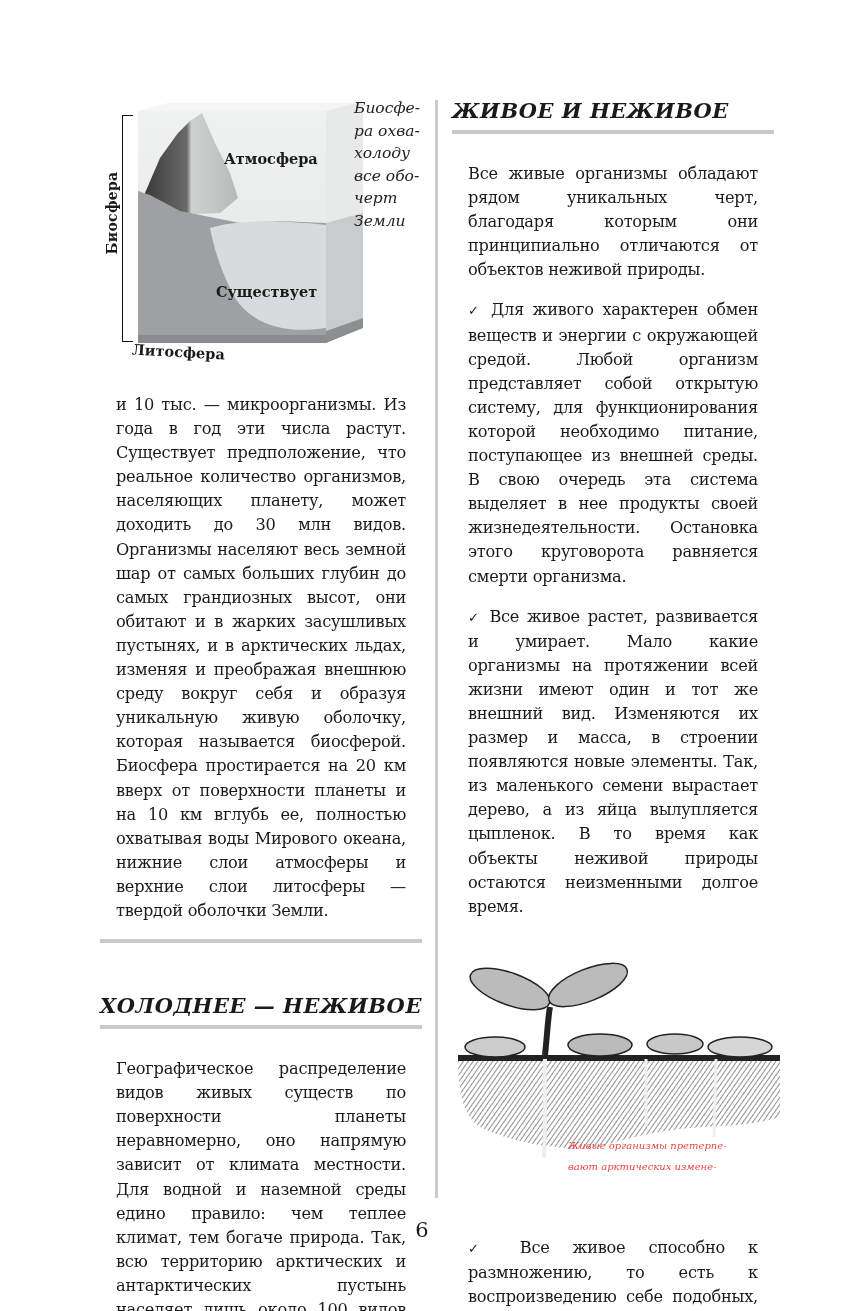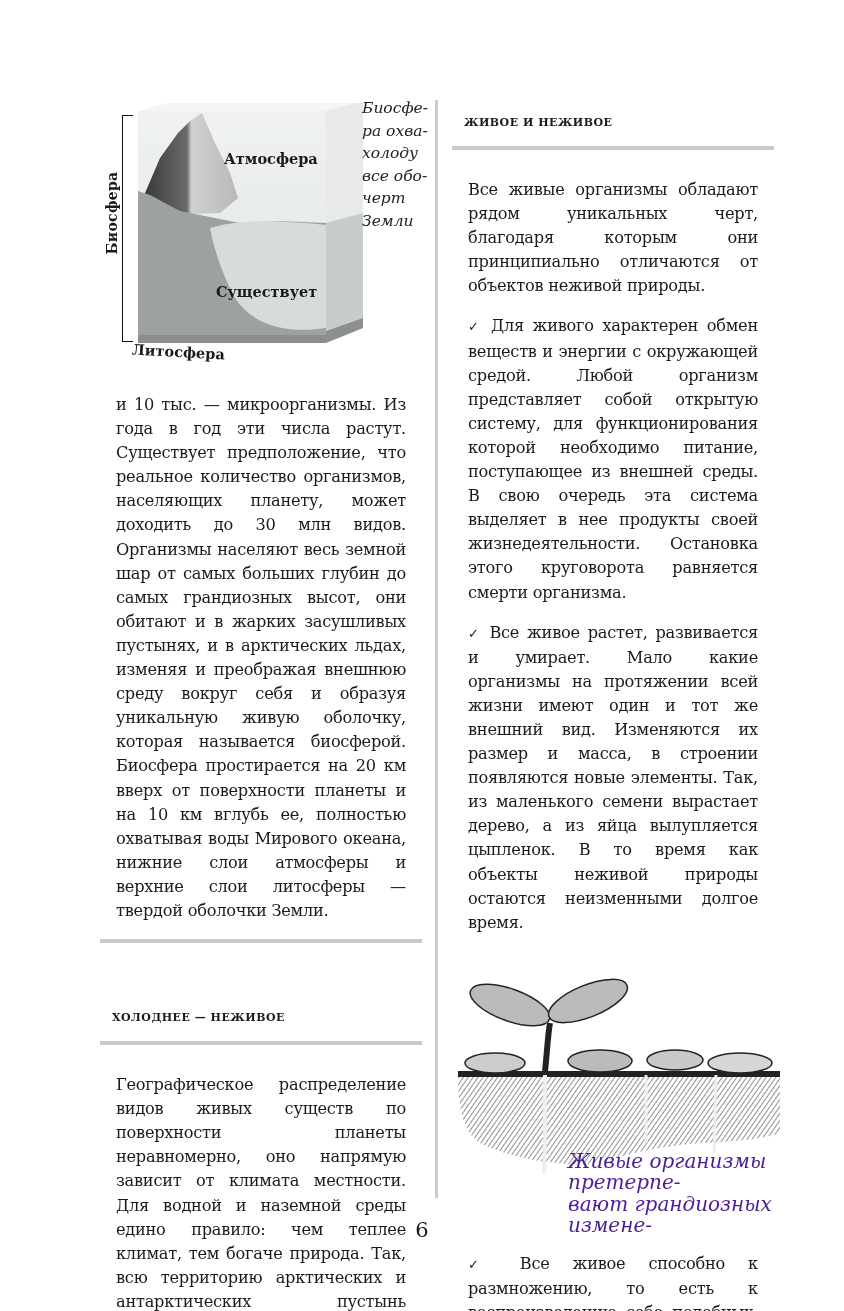--- a/index.html
+++ b/index.html
@@ -3,39 +3,39 @@
 <meta charset="utf-8">
 <style>
   html, body { margin: 0; padding: 0; background: #ffffff; }
   body { width: 844px; height: 1311px; position: relative; overflow: hidden;
          font-family: "DejaVu Serif", "Liberation Serif", serif; color: #1a1a1a; }
   .col { position: absolute; }
   .left { left: 100px; top: 95px; width: 322px; }
   .right { left: 452px; top: 95px; width: 322px; }
   .vdiv { position: absolute; left: 435px; top: 100px; width: 3px; height: 1098px; background: #c9cccc; }
   p.body { margin: 16px; font-size: 16.2px; line-height: 24.1px; text-align: justify; hyphens: manual; letter-spacing: -0.25px; }
-  .heading { font-size: 11px; letter-spacing: 0.5px; margin: 12px; line-height: 22px; }
+  .heading { font-size: 21px; letter-spacing: 0.5px; margin: 0; line-height: 22px; font-style: italic; }
   .rule { height: 4px; background: #c7caca; margin-top: 8px; }
   .check { font-family: "DejaVu Sans", sans-serif; font-size: 13px; }
   b { font-weight: normal; }
 
   
   .fig1 { position: relative; width: 322px; height: 282px; }
   .cube { position: absolute; left: 30px; top: 8px; width: 245px; height: 250px; }
   .fig1-caption { position: absolute; left: 254px; top: 2px; width: 70px; font-style: italic;
-                  font-size: 15.5px; line-height: 22.5px; color: #222; margin-left: 8px; }
+                  font-size: 15.5px; line-height: 22.5px; color: #222; }
   .bio-bracket { position: absolute; left: 22px; top: 20px; width: 10px; height: 225px;
                  border-left: 1.5px solid #111; border-top: 1.5px solid #111; border-bottom: 1.5px solid #111; }
   .bio-label { position: absolute; left: -30px; top: 110px; transform: rotate(-90deg); font-weight: bold;
                font-size: 14px; letter-spacing: 0.3px; }
   .lbl { position: absolute; font-weight: bold; font-size: 14.5px; color: #1a1a1a; }
 
   .fig2 { position: relative; width: 340px; height: 285px; margin-left: -2px; }
   .fig2-caption { position: absolute; left: 118px; top: 200px; width: 230px; font-style: italic;
-                  font-size: 20px; line-height: 21.5px; color: #4c1d95; }
+                  font-size: 10px; line-height: 21.5px; color: #ef4444; }
 
   .pagenum { position: absolute; left: 0; width: 844px; top: 1218px; text-align: center; font-size: 21px; }
 </style>
 </head>
 <body>
 
 <div class="vdiv"></div>
 
 <div class="col left">
   <div class="fig1">
@@ -123,21 +123,21 @@
 
       <ellipse cx="45" cy="100" rx="30" ry="10" fill="#ccc" stroke="#222" stroke-width="1.5"></ellipse>
       <ellipse cx="150" cy="98" rx="32" ry="11" fill="#bbb" stroke="#222" stroke-width="1.5"></ellipse>
       <ellipse cx="225" cy="97" rx="28" ry="10" fill="#c8c8c8" stroke="#222" stroke-width="1.5"></ellipse>
       <ellipse cx="290" cy="100" rx="32" ry="10" fill="#d6d6d6" stroke="#222" stroke-width="1.5"></ellipse>
       <path d="M196,112 L196,180" stroke="#eee" stroke-width="3"></path>
       <path d="M266,112 L264,190" stroke="#eee" stroke-width="3"></path>
     </svg>
     <div class="fig2-caption">
       <div>Живые организмы претерпе-</div>
-      <div>вают грандиозных измене-</div>
+      <div>вают арктических измене-</div>
     </div>
   </div>
 
   <p class="body"><span class="check">✓</span> <span>Все живое способно к размножению, то есть к воспроизведению себе подобных, передавая потомкам свои врожденные и приобретенные признаки.</span></p>
   <p class="body"><span class="check">✓</span> <span>Живое способно реагировать на любое внешнее воздействие, отражая его. Ответом на воздействие может быть движение или рост. Организм изменяет среду вокруг себя и реагирует на ее изменения извне, приспосабливаясь, что и обеспечивает его выживание.</span></p>
 
 </div>
 
 <div class="pagenum">6</div>
 

